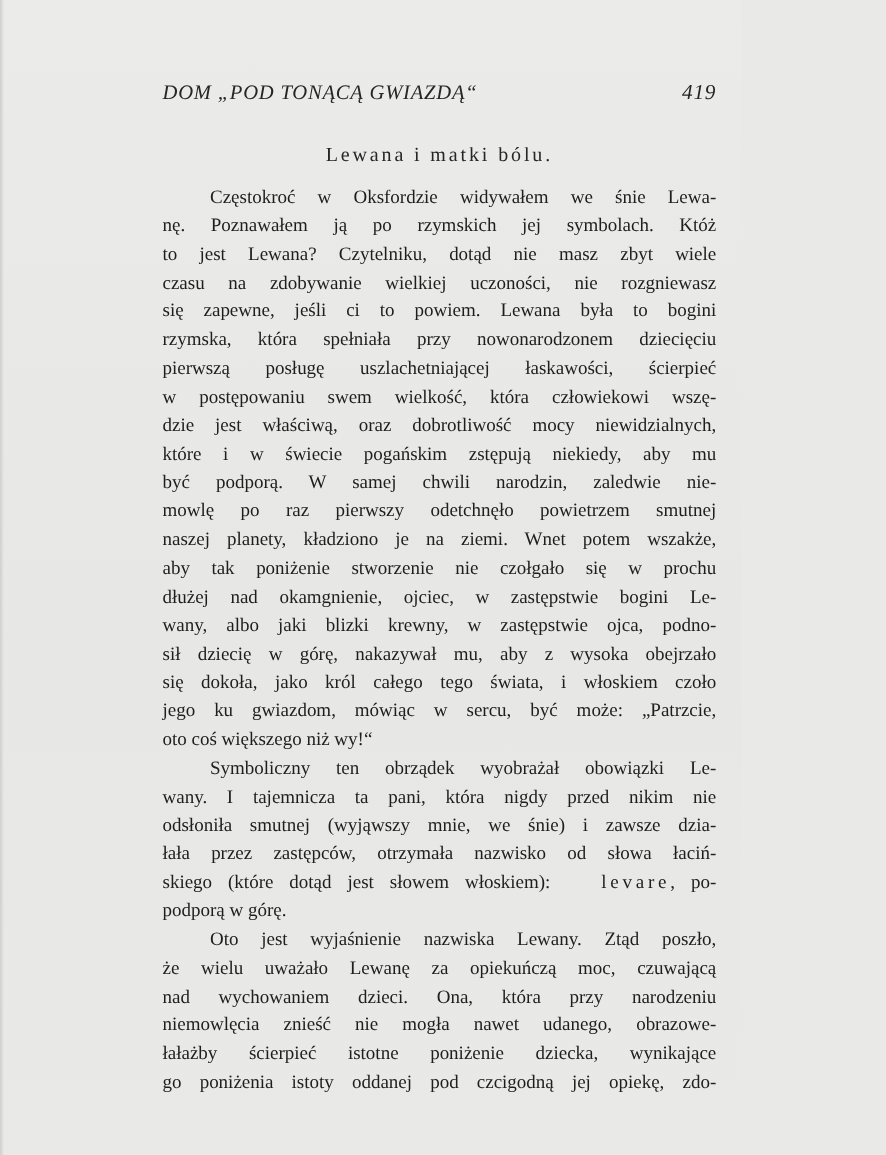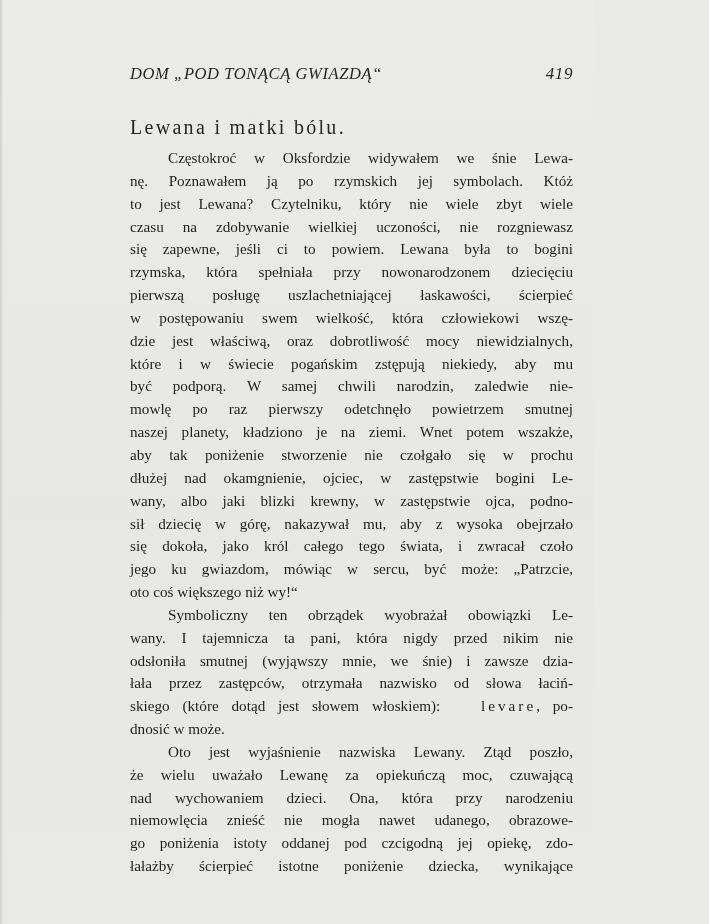--- a/index.html
+++ b/index.html
@@ -20,21 +20,21 @@
   }
   .running-head {
     position: absolute; left: 130px; top: 60px; width: 443px; height: 26px;
     font-style: italic; font-size: 16.5px; letter-spacing: 0.6px;
     color: #262626;
   }
   .running-head .title { position: absolute; left: 0; top: 4px; white-space: nowrap; }
   .running-head .folio { position: absolute; right: 0; top: 4px; white-space: nowrap; font-size: 17px; }
   .chapter-title {
     position: absolute; left: 130px; width: 443px; top: 116px;
-    font-size: 20px; letter-spacing: 2.3px;
+    text-align: center; font-size: 16px; letter-spacing: 2.3px;
     color: #262626; white-space: nowrap;
   }
   .body-text {
     position: absolute; left: 130px; top: 147px; width: 443px;
   }
   .line {
     height: 22.85px; line-height: 22.85px; font-size: 15.2px;
     text-align: justify; text-align-last: justify;
     white-space: nowrap; overflow: visible;
     word-spacing: 0px;
@@ -52,44 +52,44 @@
   <div class="running-head">
     <span class="title">DOM „POD TONĄCĄ GWIAZDĄ“</span>
     <span class="folio">419</span>
   </div>
 
   <div class="chapter-title">Lewana i matki bólu.</div>
 
   <div class="body-text">
     <div class="line indent">Częstokroć w Oksfordzie widywałem we śnie Lewa-</div>
     <div class="line">nę. Poznawałem ją po rzymskich jej symbolach. Któż</div>
-    <div class="line">to jest Lewana? Czytelniku, który nie wiele zbyt wiele</div>
+    <div class="line">to jest Lewana? Czytelniku, dotąd nie masz zbyt wiele</div>
     <div class="line">czasu na zdobywanie wielkiej uczoności, nie rozgniewasz</div>
     <div class="line">się zapewne, jeśli ci to powiem. Lewana była to bogini</div>
     <div class="line">rzymska, która spełniała przy nowonarodzonem dziecięciu</div>
     <div class="line">pierwszą posługę uszlachetniającej łaskawości, ścierpieć</div>
     <div class="line">w postępowaniu swem wielkość, która człowiekowi wszę-</div>
     <div class="line">dzie jest właściwą, oraz dobrotliwość mocy niewidzialnych,</div>
     <div class="line">które i w świecie pogańskim zstępują niekiedy, aby mu</div>
     <div class="line">być podporą. W samej chwili narodzin, zaledwie nie-</div>
     <div class="line">mowlę po raz pierwszy odetchnęło powietrzem smutnej</div>
     <div class="line">naszej planety, kładziono je na ziemi. Wnet potem wszakże,</div>
     <div class="line">aby tak poniżenie stworzenie nie czołgało się w prochu</div>
     <div class="line">dłużej nad okamgnienie, ojciec, w zastępstwie bogini Le-</div>
     <div class="line">wany, albo jaki blizki krewny, w zastępstwie ojca, podno-</div>
     <div class="line">sił dziecię w górę, nakazywał mu, aby z wysoka obejrzało</div>
-    <div class="line">się dokoła, jako król całego tego świata, i zwracał czoło</div>
+    <div class="line">się dokoła, jako król całego tego świata, i włoskiem czoło</div>
     <div class="line">jego ku gwiazdom, mówiąc w sercu, być może: „Patrzcie,</div>
     <div class="line last">oto coś większego niż wy!“</div>
     <div class="line indent">Symboliczny ten obrządek wyobrażał obowiązki Le-</div>
     <div class="line">wany. I tajemnicza ta pani, która nigdy przed nikim nie</div>
     <div class="line">odsłoniła smutnej (wyjąwszy mnie, we śnie) i zawsze dzia-</div>
     <div class="line">łała przez zastępców, otrzymała nazwisko od słowa łaciń-</div>
     <div class="line"><span>skiego (które dotąd jest słowem włoskiem): </span><span class="spaced">levare</span><span>, po-</span></div>
-    <div class="line last">dnosić w może.</div>
+    <div class="line last">podporą w górę.</div>
     <div class="line indent">Oto jest wyjaśnienie nazwiska Lewany. Ztąd poszło,</div>
     <div class="line">że wielu uważało Lewanę za opiekuńczą moc, czuwającą</div>
     <div class="line">nad wychowaniem dzieci. Ona, która przy narodzeniu</div>
     <div class="line">niemowlęcia znieść nie mogła nawet udanego, obrazowe-</div>
+    <div class="line">łałażby ścierpieć istotne poniżenie dziecka, wynikające</div>
     <div class="line">go poniżenia istoty oddanej pod czcigodną jej opiekę, zdo-</div>
-    <div class="line">łałażby ścierpieć istotne poniżenie dziecka, wynikające</div>
   </div>
 </div>
 
 </body></html>

